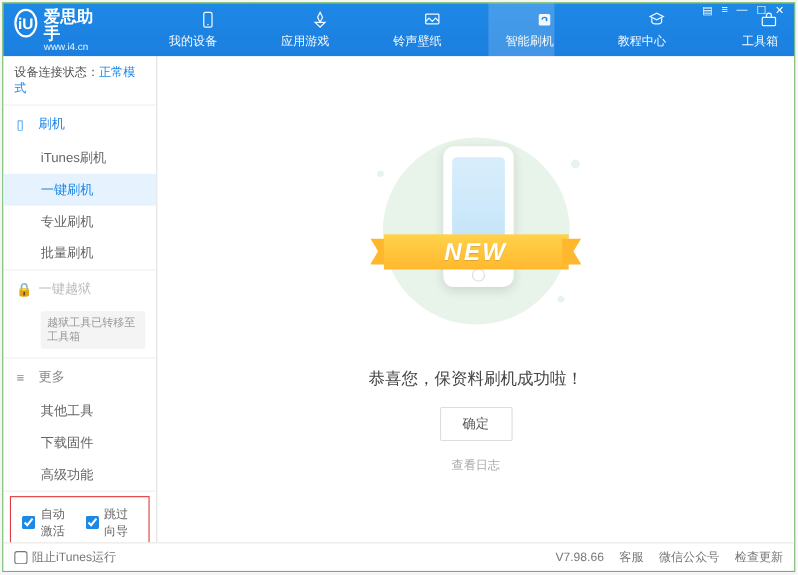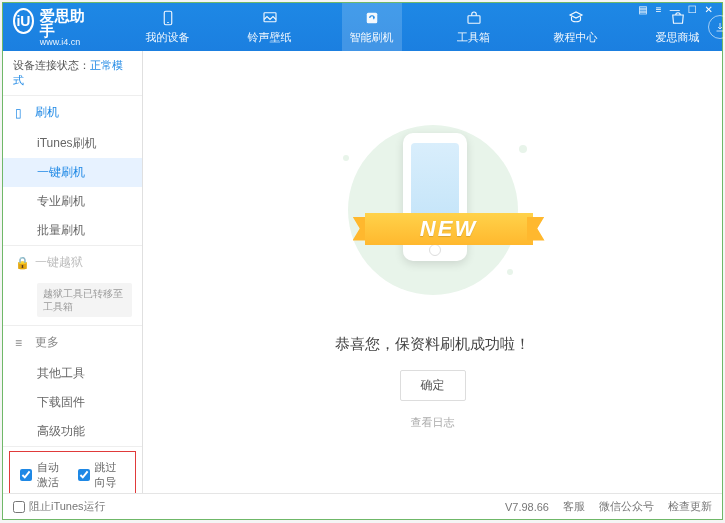--- a/index.html
+++ b/index.html
@@ -4,21 +4,21 @@
 <style>
 * { margin: 0; padding: 0; box-sizing: border-box; font-family: "Microsoft YaHei", Arial, sans-serif; }
 body { background: #f5f5f5; width: 725px; height: 523px; position: relative; }
 .app { width: 721px; height: 518px; margin: 2px; border: 1px solid #6fb868; background: #fff; display: flex; flex-direction: column; }
 .titlebar { height: 48px; background: linear-gradient(#1e88e5,#1b7fe0); display: flex; align-items: center; color: #fff; position: relative; }
 .logo-wrap { display: flex; align-items: flex-start; padding: 0 10px; width: 140px; }
 .logo-circle { width: 26px; height: 26px; border: 2px solid #fff; border-radius: 50%; display: flex; align-items: center; justify-content: center; font-size: 14px; font-weight: bold; margin-right: 6px; }
 .app-name { font-size: 15px; font-weight: bold; line-height: 1; }
 .app-url { font-size: 9px; opacity: .9; line-height: 1; }
 .nav { display: flex; height: 100%; flex: 1; }
-.nav-item { width: 60px; display: flex; flex-direction: column; align-items: center; justify-content: center; font-size: 11px; cursor: pointer; opacity: .95; margin-left: 42px; }
+.nav-item { width: 60px; display: flex; flex-direction: column; align-items: flex-end; justify-content: center; font-size: 11px; cursor: pointer; opacity: .95; margin-left: 42px; }
 .nav-item.active { background: rgba(255,255,255,.18); }
 .nav-icon { width: 18px; height: 18px; margin-bottom: 3px; display: flex; align-items: center; justify-content: center; }
 .nav-icon svg { width: 18px; height: 18px; fill: none; stroke: #fff; stroke-width: 1.5; }
 .right-controls { display: flex; align-items: center; padding-right: 8px; gap: 6px; }
 .ctrl-icon { width: 24px; height: 24px; border: 1px solid rgba(255,255,255,.6); border-radius: 50%; display: flex; align-items: center; justify-content: center; cursor: pointer; }
 .ctrl-icon svg { width: 12px; height: 12px; stroke: #fff; fill: none; stroke-width: 1.5; }
 .win-btns { position: absolute; top: -1px; right: 0; display: flex; gap: 2px; font-size: 10px; color: #fff; padding: 2px 6px; }
 .win-btns span { cursor: pointer; padding: 0 3px; }
 .body { flex: 1; display: flex; overflow: hidden; }
 .sidebar { width: 140px; border-right: 1px solid #e0e0e0; display: flex; flex-direction: column; font-size: 12px; }
@@ -35,21 +35,21 @@
 .side-more .hicon { width: 14px; margin-right: 6px; }
 .checkboxes { padding: 8px 10px; display: flex; gap: 10px; font-size: 11px; color: #666; border: 1px solid #e03a3a; margin: 4px 6px 2px 6px; }
 .checkboxes label { display: flex; align-items: center; gap: 5px; cursor: pointer; }
 .main { flex: 1; display: flex; flex-direction: column; align-items: center; justify-content: center; position: relative; }
 .illus { position: relative; width: 200px; height: 200px; }
 .circle-bg { position: absolute; width: 170px; height: 170px; background: #e8f4ea; border-radius: 50%; left: 15px; top: 10px; }
 .dot { position: absolute; width: 6px; height: 6px; background: #e8f4ea; border-radius: 50%; }
 .phone { position: absolute; left: 70px; top: 18px; width: 64px; height: 128px; background: #fff; border-radius: 10px; box-shadow: 0 3px 10px rgba(0,0,0,.12); }
 .phone::before { content: ""; position: absolute; top: 10px; left: 8px; right: 8px; bottom: 18px; background: linear-gradient(#d9eefc,#bfe2f8); border-radius: 4px; }
 .phone::after { content: ""; position: absolute; bottom: 5px; left: 50%; width: 10px; height: 10px; border: 1px solid #ddd; border-radius: 50%; transform: translateX(-50%); }
-.ribbon { position: absolute; top: 92px; left: 20px; width: 192px; height: 44px; }
+.ribbon { position: absolute; top: 92px; left: 4px; width: 192px; height: 44px; }
 .ribbon-body { position: absolute; left: 12px; right: 12px; top: 6px; bottom: 6px; background: linear-gradient(#ffd24a,#ffb82e); display: flex; align-items: center; justify-content: center; color: #fff; font-weight: 900; font-size: 22px; letter-spacing: 2px; font-style: italic; text-shadow: 0 1px 1px rgba(0,0,0,.15); }
 .ribbon::before, .ribbon::after { content: ""; position: absolute; top: 10px; width: 18px; height: 24px; background: #ffb82e; }
 .ribbon::before { left: 0; clip-path: polygon(0 0,100% 0,100% 100%,0 100%,40% 50%); }
 .ribbon::after { right: 0; clip-path: polygon(0 0,100% 0,60% 50%,100% 100%,0 100%); }
 .msg { margin-top: 20px; font-size: 15px; color: #444; }
 .ok-btn { margin-top: 16px; padding: 6px 20px; border: 1px solid #ddd; background: #fff; font-size: 12px; color: #555; cursor: pointer; border-radius: 2px; }
 .log-link { margin-top: 14px; font-size: 11px; color: #aaa; cursor: pointer; }
 .footer { height: 26px; border-top: 1px solid #e5e5e5; display: flex; align-items: center; font-size: 11px; color: #777; padding: 0 10px; }
 .footer .left { display: flex; align-items: center; gap: 4px; }
 .footer .spacer { flex: 1; }
@@ -81,52 +81,61 @@
             <svg viewBox="0 0 24 24">
               <rect x="7" y="3" width="10" height="18" rx="2"></rect>
               <line x1="11" y1="18" x2="13" y2="18"></line>
             </svg>
           </div>
           <span>我的设备</span>
         </div>
       <div class="nav-item">
           <div class="nav-icon">
             <svg viewBox="0 0 24 24">
+              <path d="M12 3l3 6-3 6-3-6z"></path>
+              <path d="M6 15h12l-6 6z"></path>
+            </svg>
+          </div>
+          <span>应用游戏</span>
+        </div>
+      <div class="nav-item">
+          <div class="nav-icon">
+            <svg viewBox="0 0 24 24">
               <rect x="4" y="5" width="16" height="12" rx="1"></rect>
               <path d="M4 14l4-4 4 4 4-4 4 4"></path>
             </svg>
           </div>
           <span>铃声壁纸</span>
         </div>
       <div class="nav-item active">
           <div class="nav-icon">
             <svg viewBox="0 0 24 24">
               <rect x="5" y="5" width="14" height="14" rx="2" fill="#fff" stroke="none"></rect>
               <path d="M9 12a3 3 0 0 1 6 0m0 0l-1.5-1M15 12l-1 1.5" stroke="#1e88e5"></path>
             </svg>
           </div>
           <span>智能刷机</span>
         </div>
       <div class="nav-item">
           <div class="nav-icon">
             <svg viewBox="0 0 24 24">
+              <path d="M4 8l8-4 8 4-8 4z"></path>
+              <path d="M6 10v4a6 3 0 0 0 12 0v-4"></path>
+            </svg>
+          </div>
+          <span>教程中心</span>
+        </div>
+      <div class="nav-item">
+          <div class="nav-icon">
+            <svg viewBox="0 0 24 24">
               <rect x="4" y="9" width="16" height="10" rx="1"></rect>
               <path d="M9 9V7a3 3 0 0 1 6 0v2"></path>
             </svg>
           </div>
           <span>工具箱</span>
-        </div>
-      <div class="nav-item">
-          <div class="nav-icon">
-            <svg viewBox="0 0 24 24">
-              <path d="M4 8l8-4 8 4-8 4z"></path>
-              <path d="M6 10v4a6 3 0 0 0 12 0v-4"></path>
-            </svg>
-          </div>
-          <span>教程中心</span>
         </div>
       <div class="nav-item">
           <div class="nav-icon">
             <svg viewBox="0 0 24 24">
               <path d="M5 8h14l-1 11H6z"></path>
               <path d="M9 8a3 3 0 0 1 6 0"></path>
             </svg>
           </div>
           <span>爱思商城</span>
         </div>

